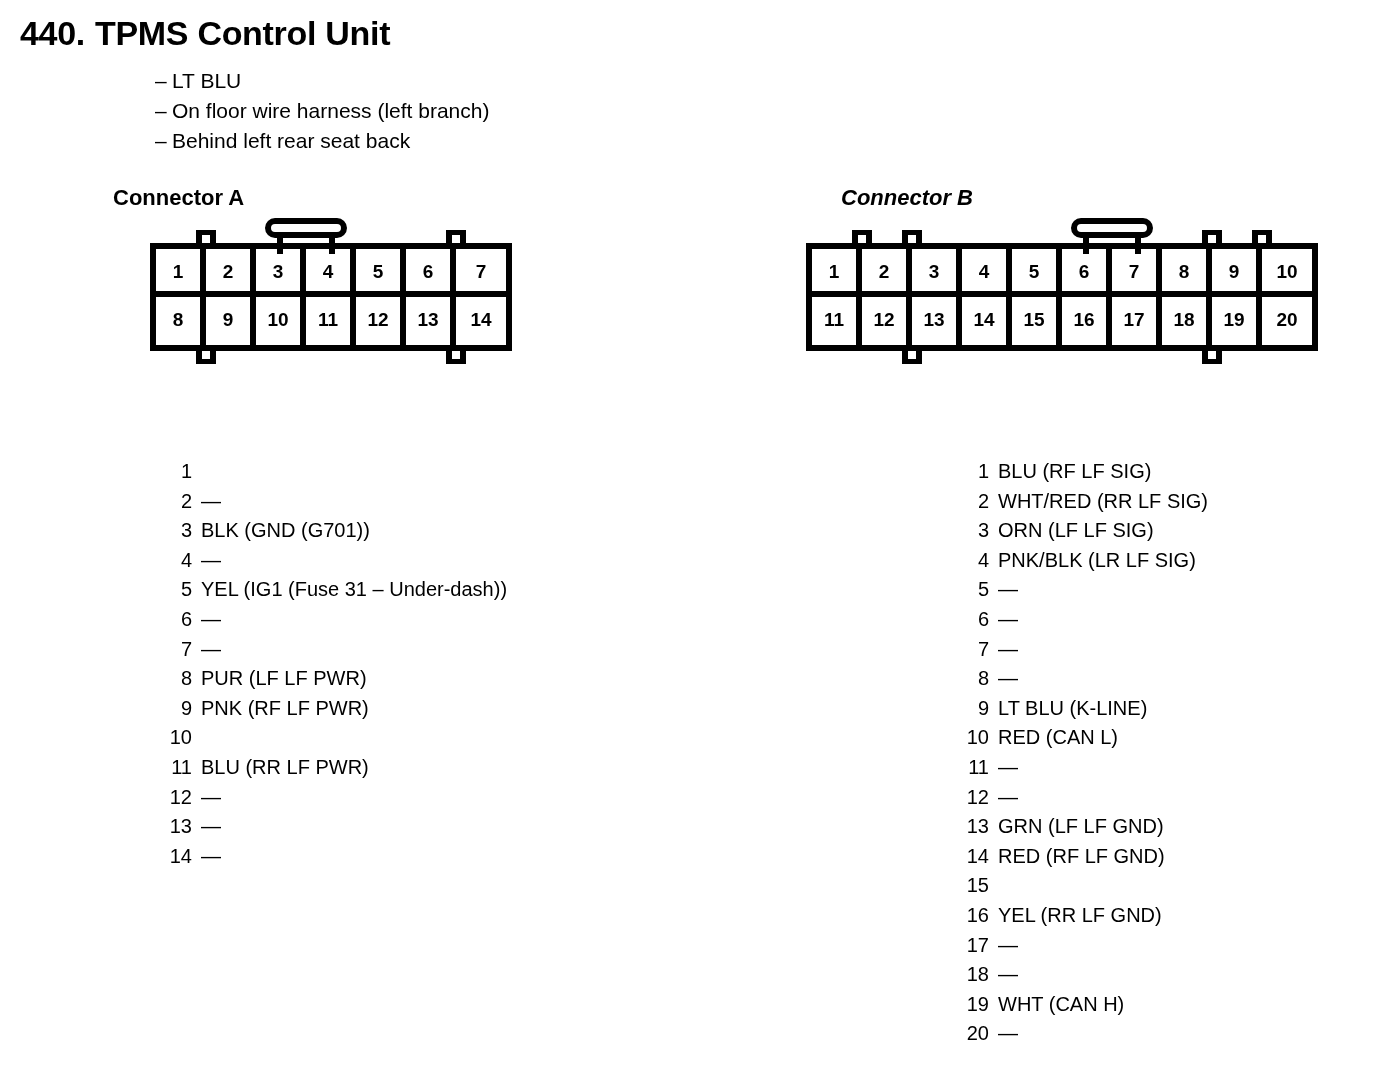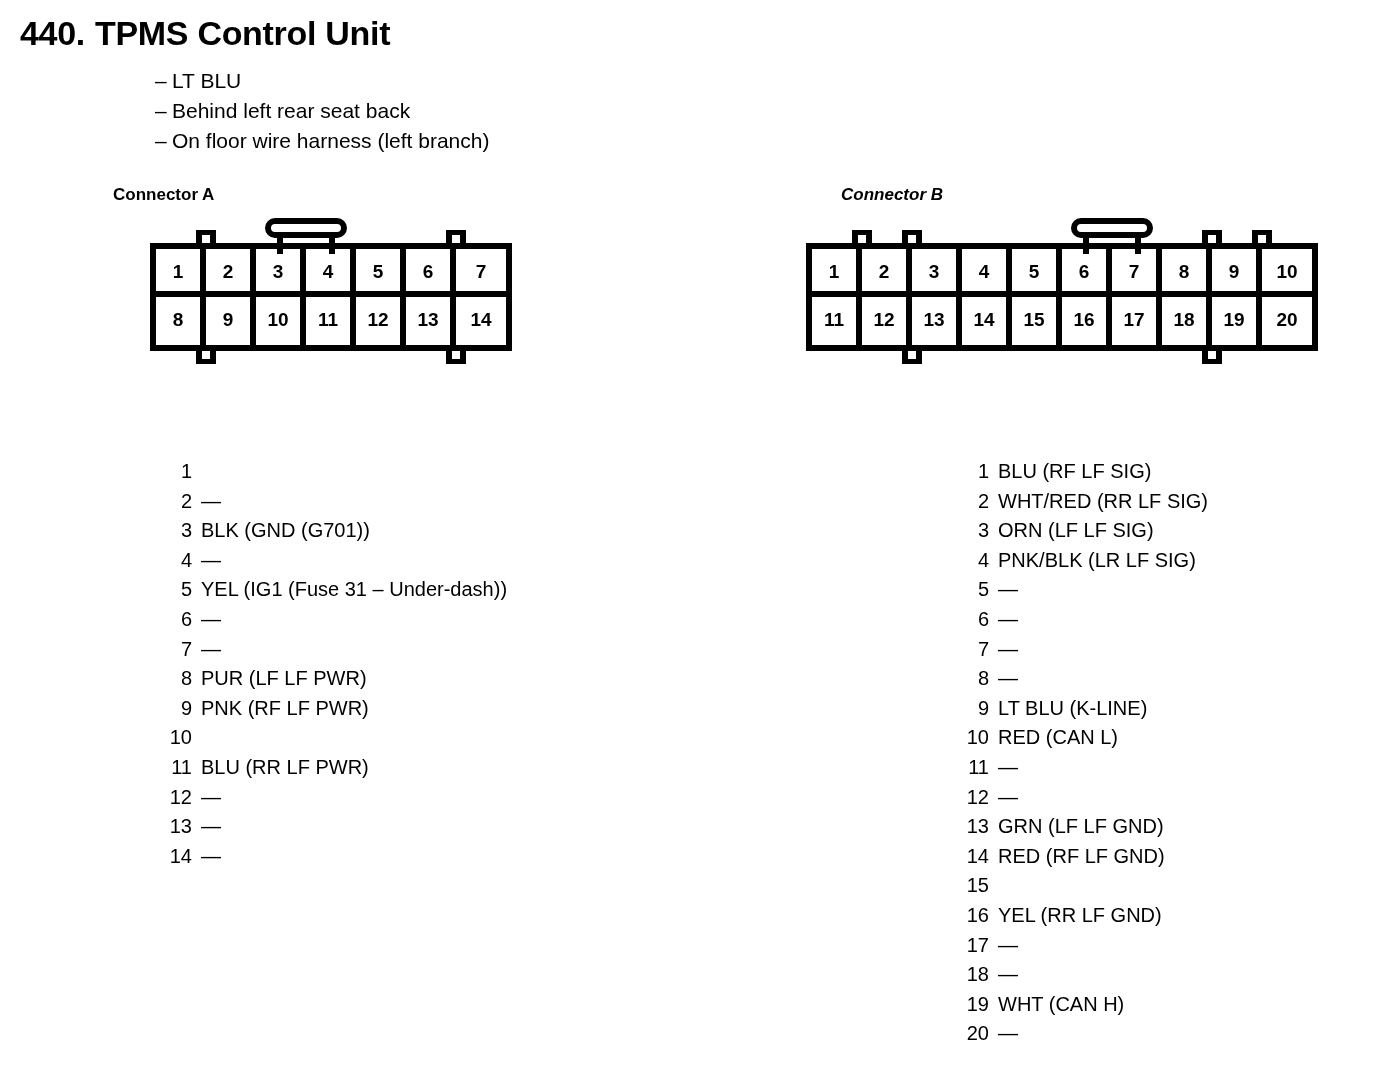--- a/index.html
+++ b/index.html
@@ -37,21 +37,21 @@
     line-height: 30px;
     white-space: nowrap;
     margin-left: 43px;
   }
   .note-line { display: block; }
   .note-dash { display: inline-block; width: 17px; }
 
   
   .conn-heading {
     position: absolute;
-    font-size: 17px;
+    font-size: 22px;
     font-weight: bold;
     white-space: nowrap;
   }
   #heading-a { left: 113px; top: 185px; }
   #heading-b { left: 841px; top: 185px; font-style: italic; }
 
   
   .connector {
     position: absolute;
   }
@@ -157,24 +157,24 @@
 
 <div class="page-title">
   <span class="title-num">440.</span><span>TPMS Control Unit</span>
 </div>
 
 <div class="notes">
   <span class="note-line">
     <span class="note-dash">–</span><span>LT BLU</span>
   </span>
   <span class="note-line">
-    <span class="note-dash">–</span><span>Behind left rear seat back</span>
+    <span class="note-dash">–</span><span>On floor wire harness (left branch)</span>
   </span>
   <span class="note-line">
-    <span class="note-dash">–</span><span>On floor wire harness (left branch)</span>
+    <span class="note-dash">–</span><span>Behind left rear seat back</span>
   </span>
 </div>
 
 <div class="conn-heading" id="heading-a">Connector A</div>
 <div class="conn-heading" id="heading-b">Connector B</div>
 
 <div class="connector" id="connector-a-drawing">
     <div class="conn-body" style="width: 350px;">
       <div class="conn-row">
         <div class="pin-cell" style="width: 50px;">1</div>

